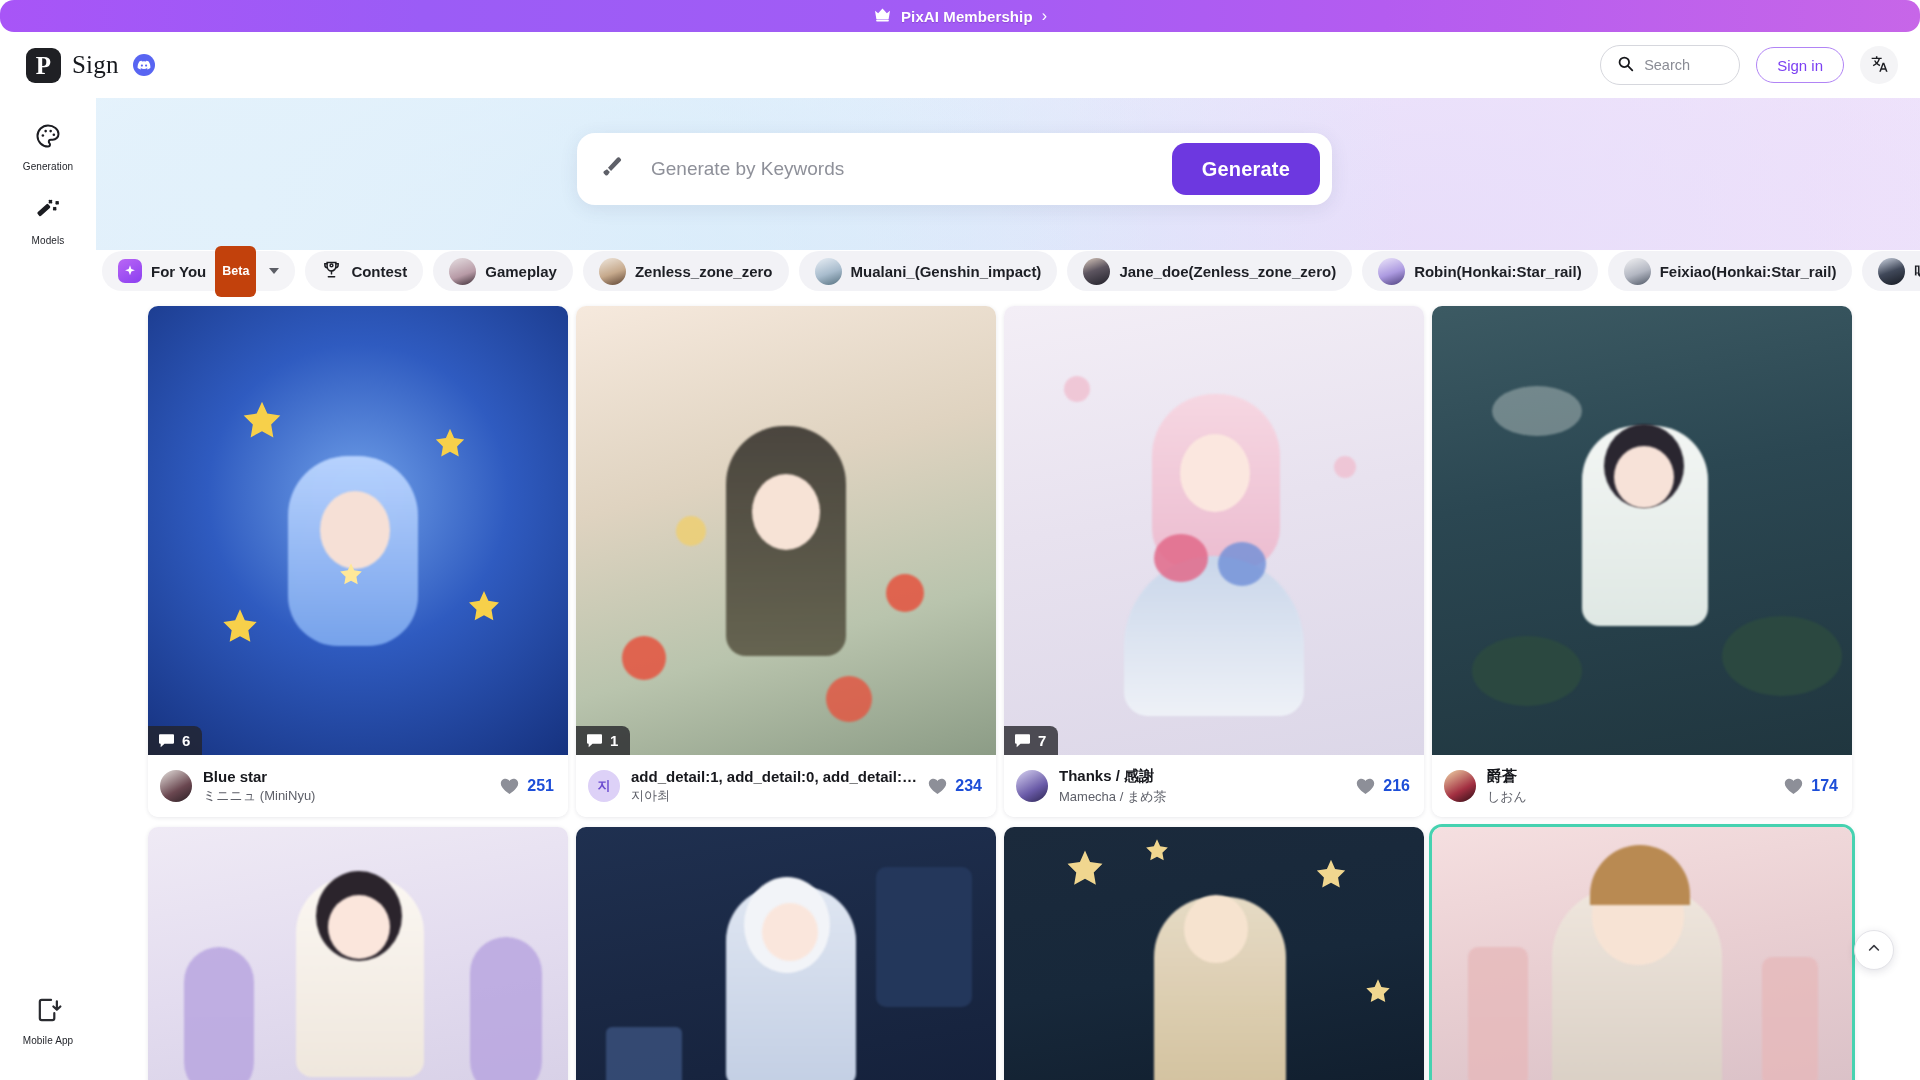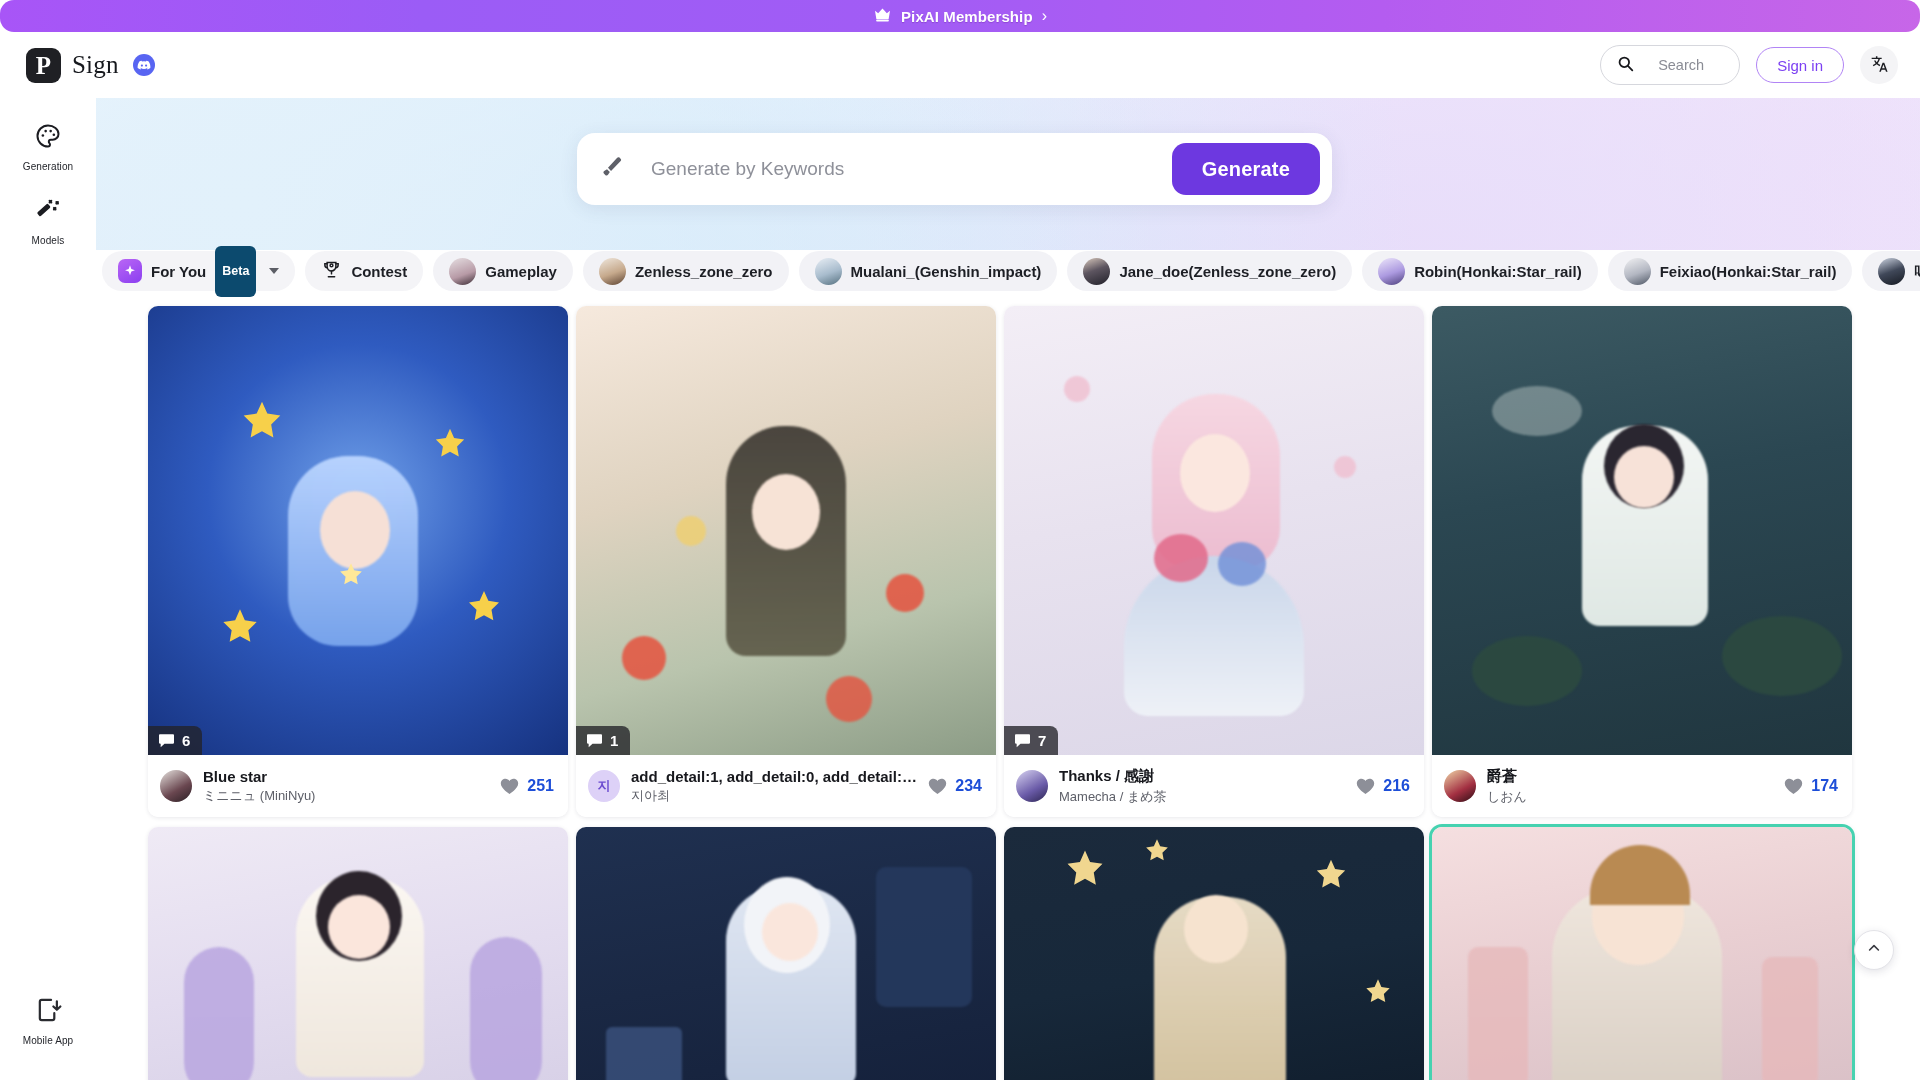--- a/index.html
+++ b/index.html
@@ -50,21 +50,21 @@
     background: #5865f2; display: flex; align-items: center; justify-content: center;
     margin-left: 3px;
   }
   .topbar-right {
     margin-left: auto; margin-right: 22px;
     display: flex; align-items: center; gap: 16px;
   }
   .search-pill {
     width: 140px; height: 40px; border-radius: 20px;
     border: 1px solid #d6d7dd; background: #fff;
-    display: flex; align-items: center; gap: 24px; padding: 0 16px;
+    display: flex; align-items: center; gap: 10px; padding: 0 16px;
     cursor: text;
   }
   .search-input {
     border: none; outline: none; background: transparent;
     font-size: 14.5px; color: #5b5d66; width: 82px;
     font-family: "Liberation Sans", sans-serif;
   }
   .search-input::placeholder { color: #8a8c95; }
   .signin-btn {
     height: 36px; padding: 0 20px; border-radius: 18px;
@@ -133,21 +133,21 @@
     display: flex; align-items: center; gap: 9px;
     padding: 0 16px; cursor: pointer; flex: none;
     font-size: 15px; font-weight: 600; color: #1d1f25; white-space: nowrap;
   }
   .chip.ghost { background: rgba(240,240,244,.85); }
   .chip-avatar {
     width: 27px; height: 27px; border-radius: 50%; flex: none;
     background: #cfd3e2; overflow: hidden; position: relative;
   }
   .beta-tag {
-    background: #0c4a6e; color: #fff; font-size: 12.5px; font-weight: 700;
+    background: #c2410c; color: #fff; font-size: 12.5px; font-weight: 700;
     border-radius: 6px; padding: 18px 7px; line-height: 1.2;
   }
   .sparkle-badge {
     width: 24px; height: 24px; border-radius: 7px;
     background: linear-gradient(150deg, #b966f5, #8b3ff0);
     display: flex; align-items: center; justify-content: center;
   }
   .caret { width: 0; height: 0; border-left: 5px solid transparent; border-right: 5px solid transparent; border-top: 6px solid #5c5e66; margin-left: 4px; }
 
   

